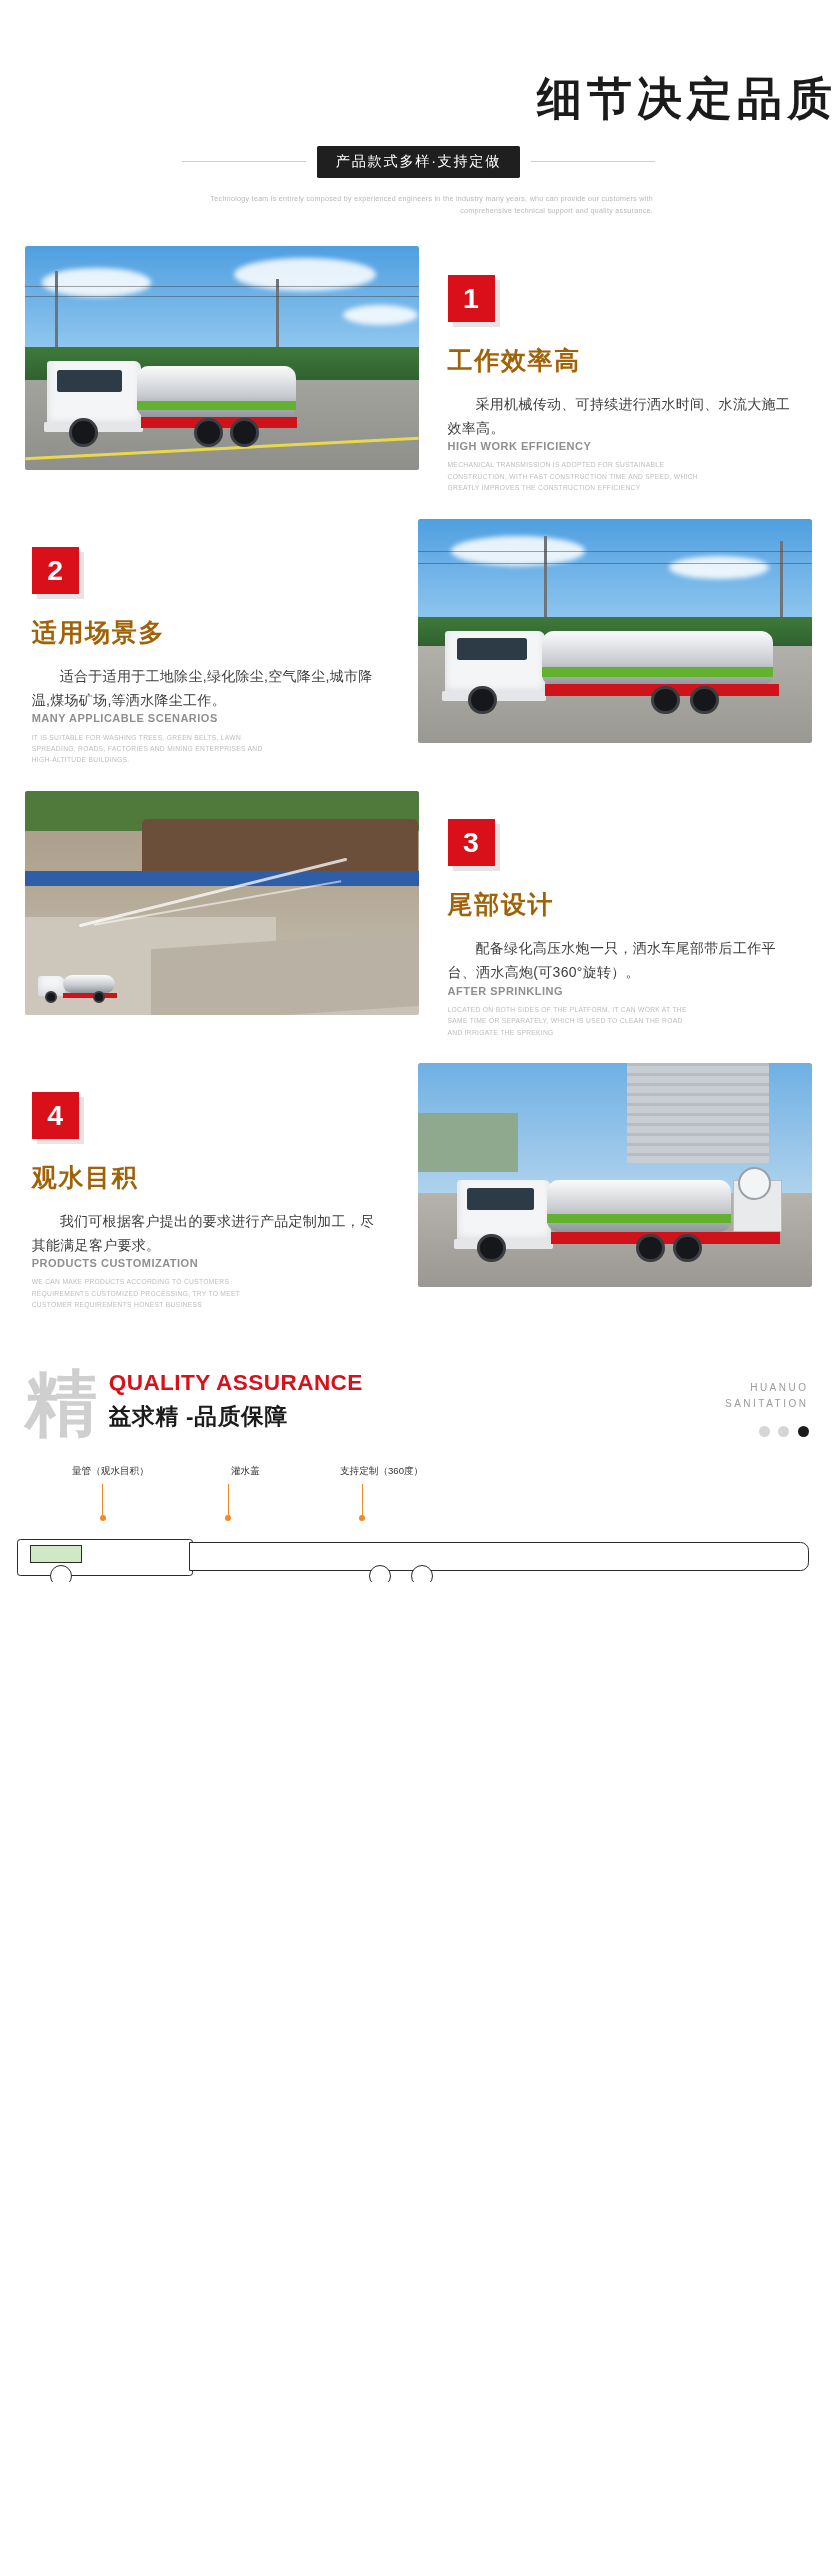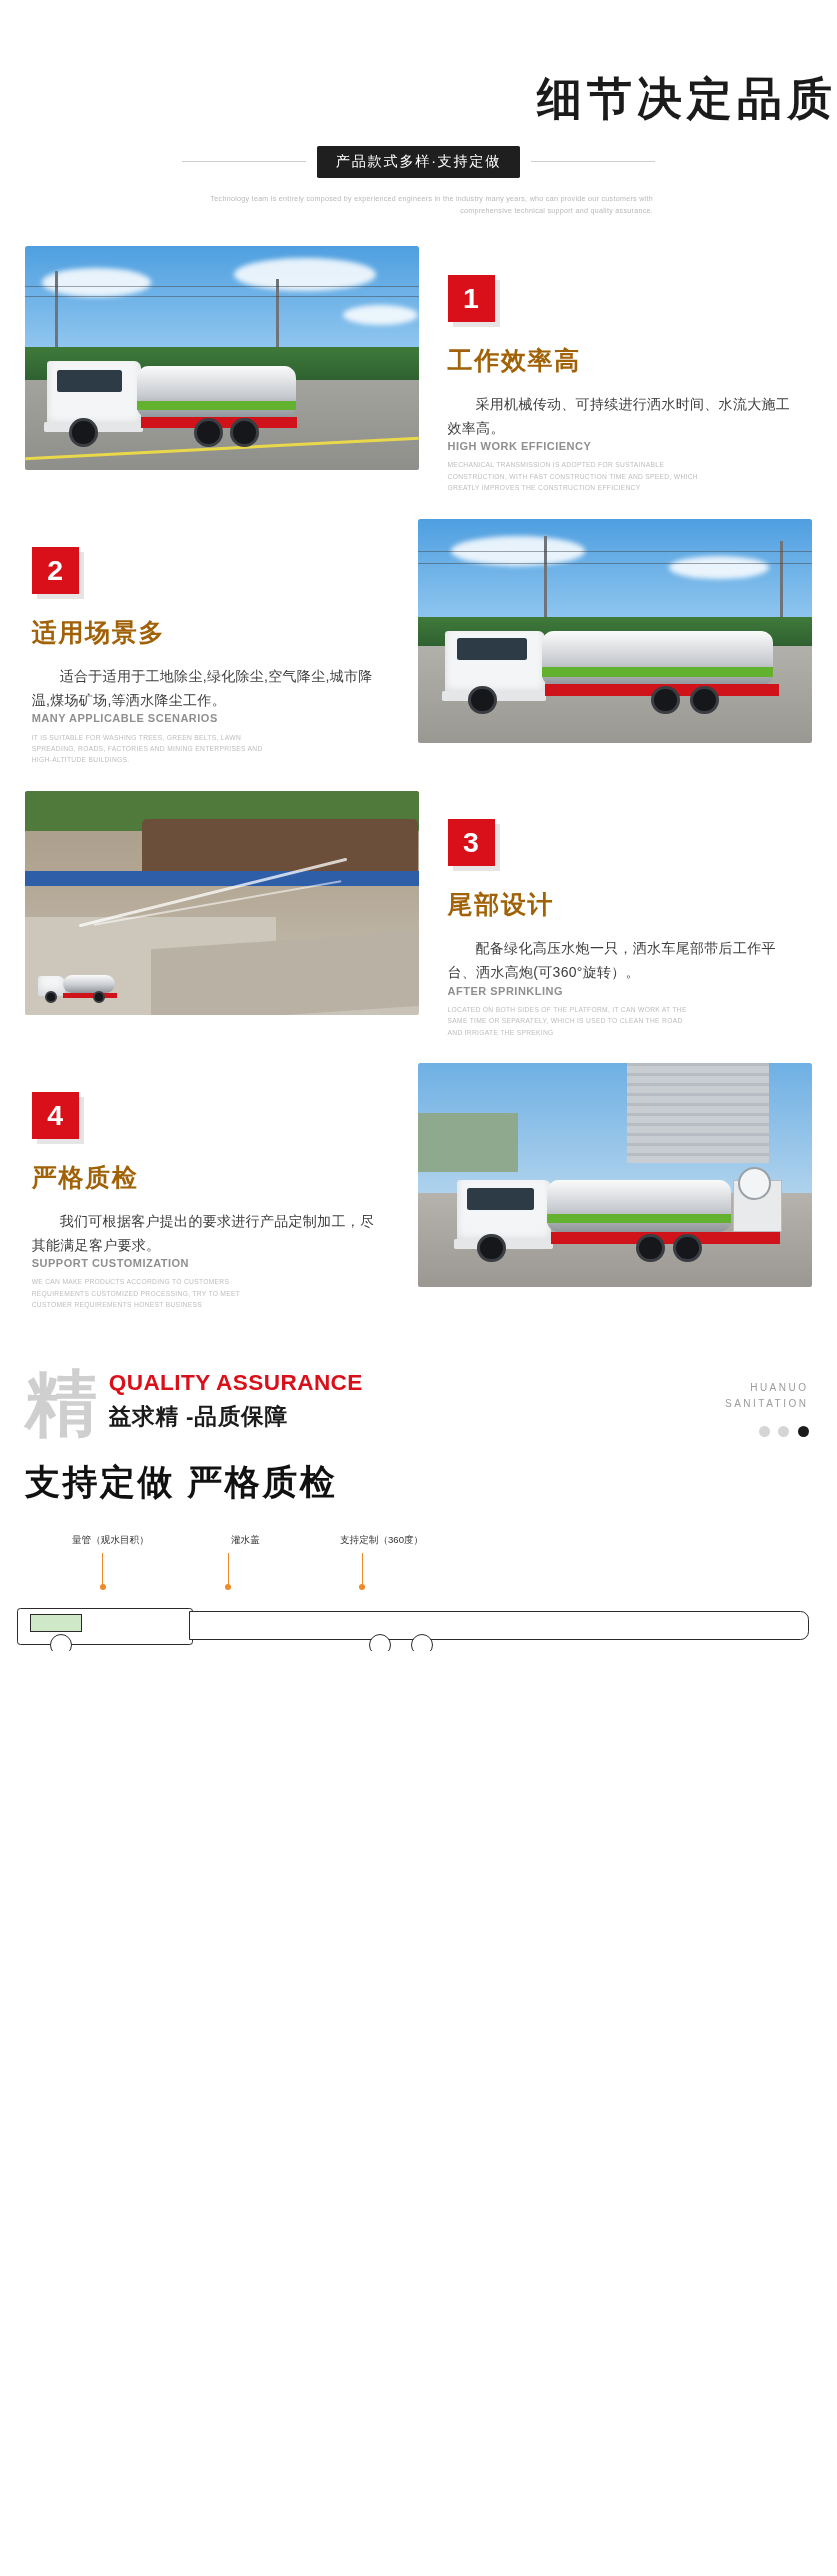--- a/index.html
+++ b/index.html
@@ -263,23 +263,23 @@
         <div class="chassis" style="left:94px;bottom:18.4px;width:229px;height:11.7px;"></div>
         <div style="position:absolute;left:276px;bottom:30px;width:49px;height:52px;background:#e8eaec;border:1.7px solid #b9bdc2;"></div>
         <div style="position:absolute;left:281px;bottom:62px;width:33px;height:33px;border-radius:50%;background:#f2f4f5;border:2.5px solid #9aa0a6;"></div>
         <div class="wheel" style="left:20px;bottom:0;width:28.5px;height:28.5px;"></div>
         <div class="wheel" style="left:179px;bottom:0;width:28.5px;height:28.5px;"></div>
         <div class="wheel" style="left:216px;bottom:0;width:28.5px;height:28.5px;"></div>
       </div>
     </div>
     <div class="txt">
       <div class="num">4</div>
-      <div class="cn-title">严格质检</div>
+      <div class="cn-title">观水目积</div>
       <div class="cn-body">我们可根据客户提出的要求进行产品定制加工，尽其能满足客户要求。</div>
-      <div class="en-title">SUPPORT CUSTOMIZATION</div>
+      <div class="en-title">PRODUCTS CUSTOMIZATION</div>
       <div class="en-body">WE CAN MAKE PRODUCTS ACCORDING TO CUSTOMERS REQUIREMENTS CUSTOMIZED PROCESSING, TRY TO MEET CUSTOMER REQUIREMENTS HONEST BUSINESS</div>
     </div>
   </div>
 
   <div class="quality">
     <div class="q-brand">
       <div>HUANUO</div>
       <div>SANITATION</div>
     </div>
     <div class="q-dots">
@@ -287,21 +287,20 @@
       <i></i>
       <i class="on"></i>
     </div>
     <div class="q-row">
       <div class="q-big">精</div>
       <div class="q-right">
         <div class="q-en">QUALITY ASSURANCE</div>
         <div class="q-cn">益求精 -品质保障</div>
       </div>
     </div>
-    <div class="q-headline">支持定做  严格质检</div>
   </div>
 
   <div class="diagram">
     <div class="dg-labels">
       <div class="dg-item" style="left:50px;top:0;">量管（观水目积）</div>
       <div class="dg-item" style="left:209px;top:0;text-align:right;">灌水盖</div>
       <div class="dg-item" style="left:318px;top:0;">支持定制（360度）</div>
     </div>
     <div class="dg-line" style="left:102px;top:18.4px;height:35px;"></div>
     <div class="dg-line" style="left:228px;top:18.4px;height:35px;"></div>

